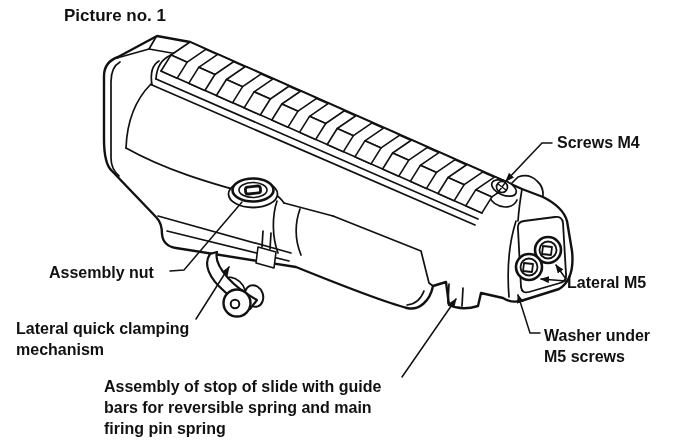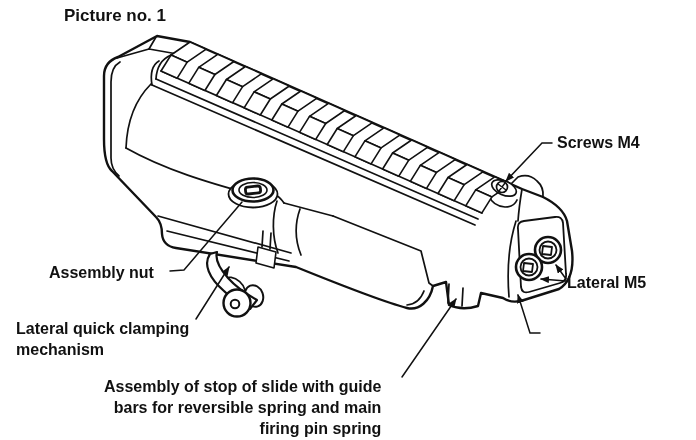--- a/index.html
+++ b/index.html
@@ -8,21 +8,21 @@
     font-family:"Liberation Sans",sans-serif;
     padding-left:6px;
   }
   .stage svg{position:absolute;left:0;top:0;}
   .lbl{
     position:absolute;color:#111;font-weight:bold;font-size:16px;line-height:19px;
     white-space:pre-line;letter-spacing:0;
   }
   .lbl.title{font-size:17px;}
   .lbl.lh23{line-height:21px;}
-  .lbl.lh21{line-height:21px;text-align:right;}
+  .lbl.lh21{line-height:21px;}
 </style>
 </head>
 <body>
 
 <div class="stage">
 
   <svg width="696" height="440" viewBox="0 0 696 440">
     <defs>
       <marker id="arr" markerWidth="9" markerHeight="8" refX="8" refY="3.5" orient="auto" markerUnits="userSpaceOnUse">
         <path d="M0,0 L9,3.5 L0,7 Z" fill="#111"></path>
@@ -146,13 +146,15 @@
 
   <div class="lbl lh23" style="left:16px;top:318px">Lateral quick clamping
 mechanism</div>
 
   <div class="lbl lh21" style="left:104px;top:376px">Assembly of stop of slide with guide
 bars for reversible spring and main
 firing pin spring</div>
 
   <div class="lbl" style="left:567px;top:273px">Lateral M5</div>
 
+  <div class="lbl lh23" style="left:544px;top:325px">Washer under
+M5 screws</div>
 </div>
 
 </body></html>

